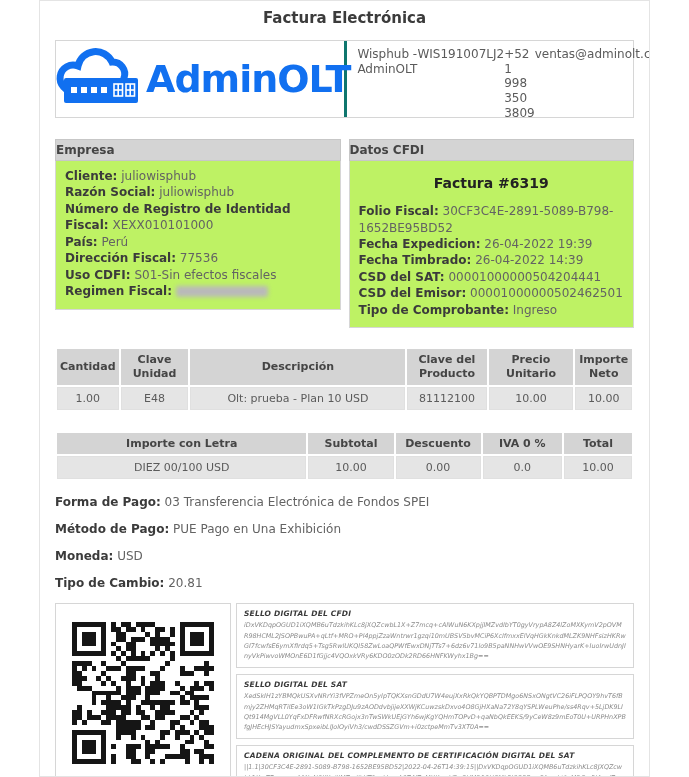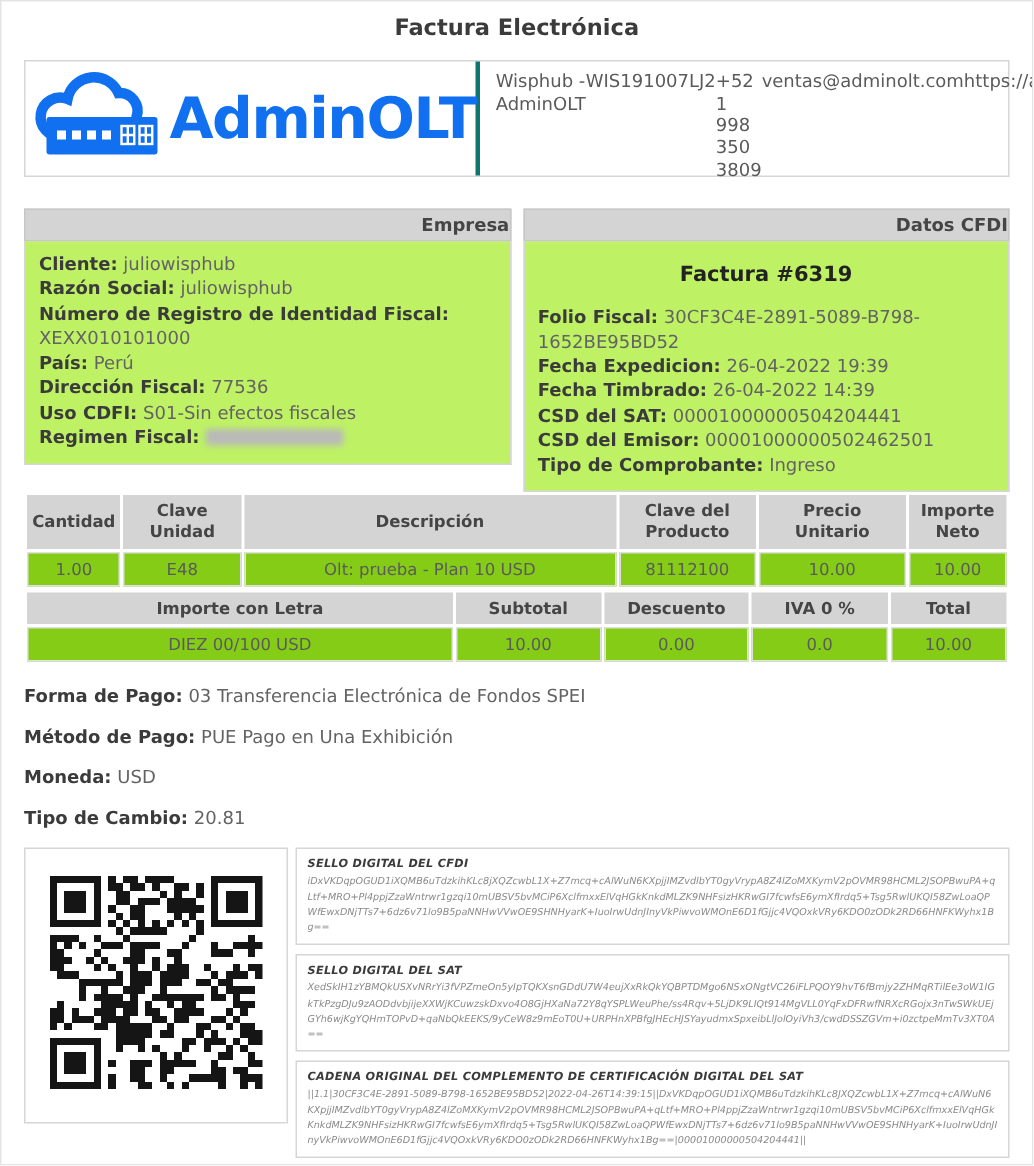--- a/index.html
+++ b/index.html
@@ -1,45 +1,45 @@
 <!DOCTYPE html>
 <html><head>
 <meta charset="utf-8">
 <style>
   * { margin:0; padding:0; box-sizing:border-box; }
   html,body { background:#fff; }
   body { font-family:"DejaVu Sans", sans-serif; color:#636363; }
   .page {
-    width:689px; height:777px; margin:0 auto; background:#fff;
+    width:611px; height:777px; margin:0 auto; background:#fff;
     border:1px solid #e4e4e4; padding:6px 15px 0 15px; overflow:hidden;
   }
   .doc-title { text-align:center; font-size:15px; font-weight:bold; color:#3b3b3b; margin-top:2px; }
 
   
   .head-box { display:flex; border:1px solid #d6d6d6; margin-top:13px; height:78px; }
   .head-left { width:50.5%; border-right:3px solid #0f766e; display:flex; align-items:center; justify-content:center; }
   .head-right { flex:1; padding:6px 10px; font-size:12px; line-height:1.22; color:#5b5b5b; display:flex; flex-direction:row; justify-content:flex-start; }
   .logo { display:flex; align-items:center; gap:4px; }
   .logo-text { font-size:38px; font-weight:bold; color:#1170f0; letter-spacing:-1px; line-height:1; }
 
   
   .info-cols { display:flex; gap:8px; margin-top:21px; }
   .info-col { flex:1; }
-  .sec-head { background:#d4d4d4; border:1px solid #c7c7c7; text-align:right; font-size:12px; font-weight:bold; color:#454545; padding:3px 0; }
+  .sec-head { background:#d4d4d4; border:1px solid #c7c7c7; text-align:left; font-size:12px; font-weight:bold; color:#454545; padding:3px 0; }
   .sec-body { border:1px solid #d6d6d6; border-top:none; background:#bef264; padding:7px 9px 9px 9px; font-size:12px; line-height:1.37; min-height:140px; }
   .fld b { color:#3b3b3b; font-weight:bold; }
   .fld { color:#636363; }
   .cfdi-title { text-align:center; font-size:14px; font-weight:bold; color:#222; margin:6px 0 10px 0; }
   .redacted { display:inline-block; width:92px; height:11px; background:#b9b9b9; border-radius:2px; filter:blur(2px); vertical-align:middle; }
 
   
   table { width:100%; border-collapse:separate; border-spacing:2px; font-size:11px; }
-  .tbl-wrap { }
+  .tbl-wrap { margin-top:19px; }
   th { background:#d4d4d4; color:#454545; font-weight:bold; padding:4px 3px; line-height:1.25; }
-  td { background:#84cc16; border:1px solid #e0e0e0; color:#5b5b5b; text-align:center; padding:4px 3px; }
+  td { background:#e5e5e5; border:1px solid #e0e0e0; color:#5b5b5b; text-align:center; padding:4px 3px; }
   th { text-align:center; }
 
   
   .pay { margin-top:14px; font-size:12px; }
   .pay .fld { margin-bottom:13px; }
 
   
   .seals { display:flex; gap:5px; margin-top:2px; align-items:flex-start; }
   .qr-box { width:176px; height:184px; border:1px solid #d6d6d6; display:flex; align-items:center; justify-content:center; flex:none; }
   .seal-col { flex:1; }

